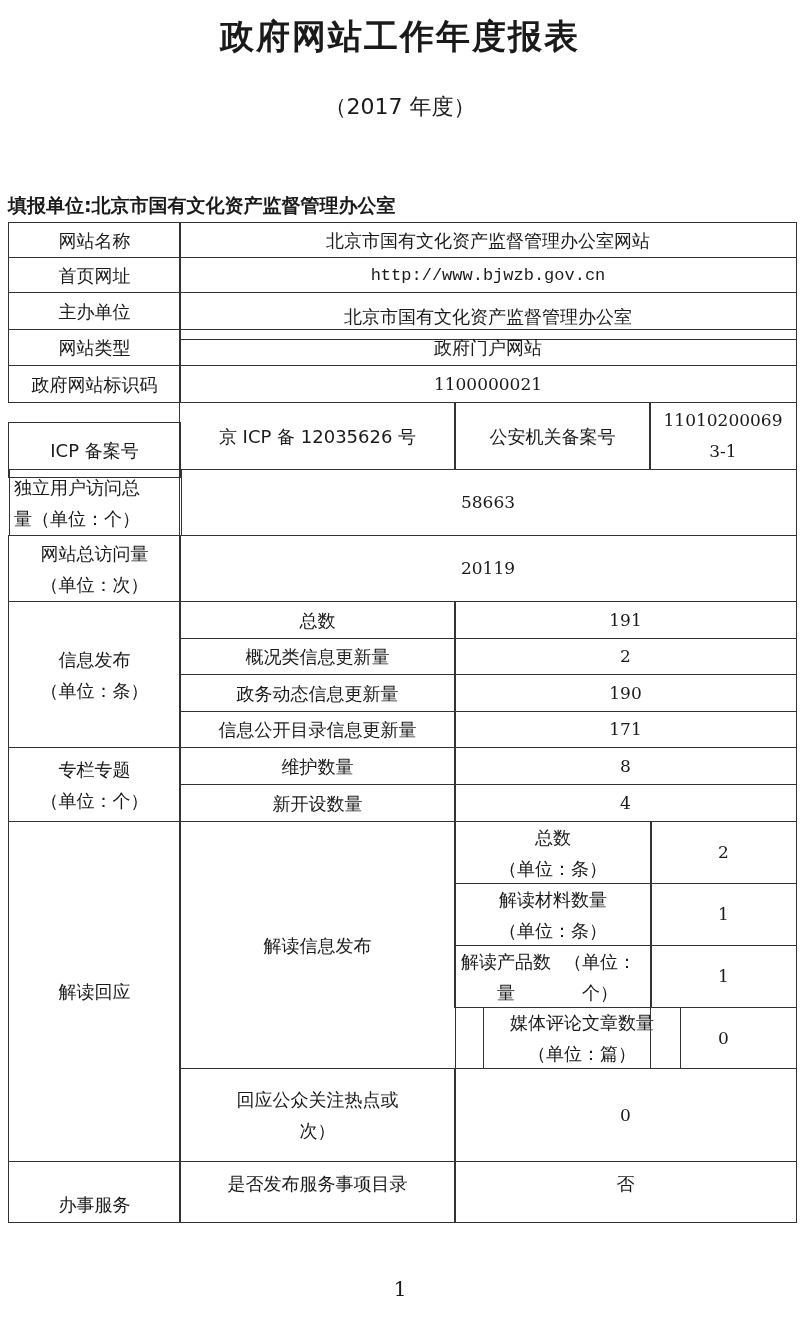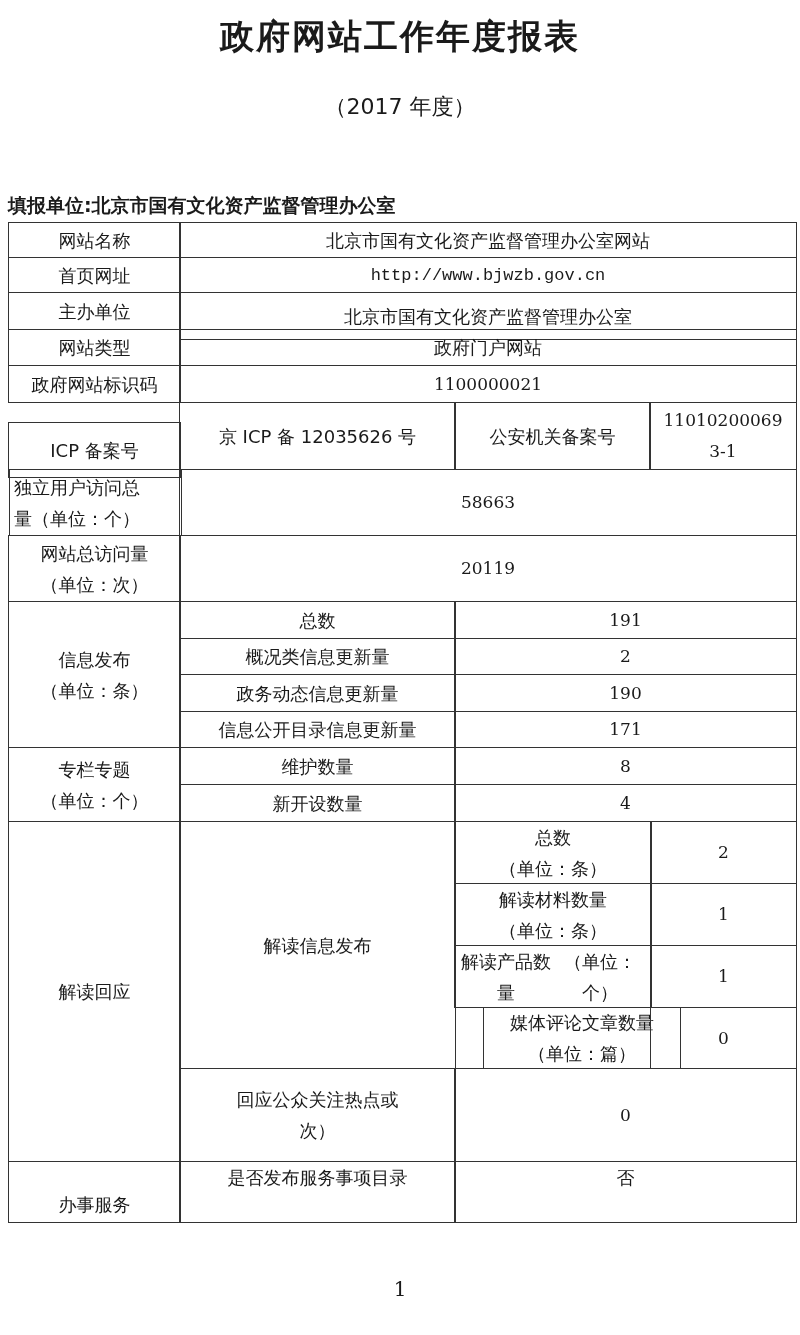--- a/index.html
+++ b/index.html
@@ -5,21 +5,21 @@
   html,body{margin:0;padding:0;background:#fff;}
   body{width:800px;height:1335px;position:relative;overflow:hidden;color:#1a1a1a;font-family:"DejaVu Sans","Liberation Sans",sans-serif;}
   .title{position:absolute;left:0;width:800px;top:14px;text-align:center;font-size:34px;font-weight:bold;letter-spacing:2px;}
   .subtitle{position:absolute;left:0;width:800px;top:92px;text-align:center;font-size:22px;}
   .filer{position:absolute;left:8px;top:193px;font-size:19px;font-weight:bold;}
   .grid{position:absolute;left:0;top:0;width:800px;height:1335px;}
   .c{position:absolute;border:1.5px solid #333;box-sizing:border-box;display:flex;align-items:center;justify-content:center;text-align:center;font-size:18px;line-height:31px;padding:0 4px;}
   .c span{display:block;}
   .serif{font-family:"DejaVu Serif","Liberation Serif",serif;font-size:17px;}
   .mono{font-family:"Liberation Mono","DejaVu Sans Mono",monospace;font-size:17px;}
-  .top{align-items:flex-start;}
+  .top{align-items:flex-start;padding-top:6px;}
   .bot{align-items:flex-end;padding-bottom:2px;}
   .pagenum{position:absolute;left:0;width:800px;top:1277px;text-align:center;font-family:"DejaVu Serif","Liberation Serif",serif;font-size:20px;}
 </style>
 </head>
 <body>
 
 <div class="title">政府网站工作年度报表</div>
 <div class="subtitle">（2017 年度）</div>
 <div class="filer">填报单位:北京市国有文化资产监督管理办公室</div>
 

